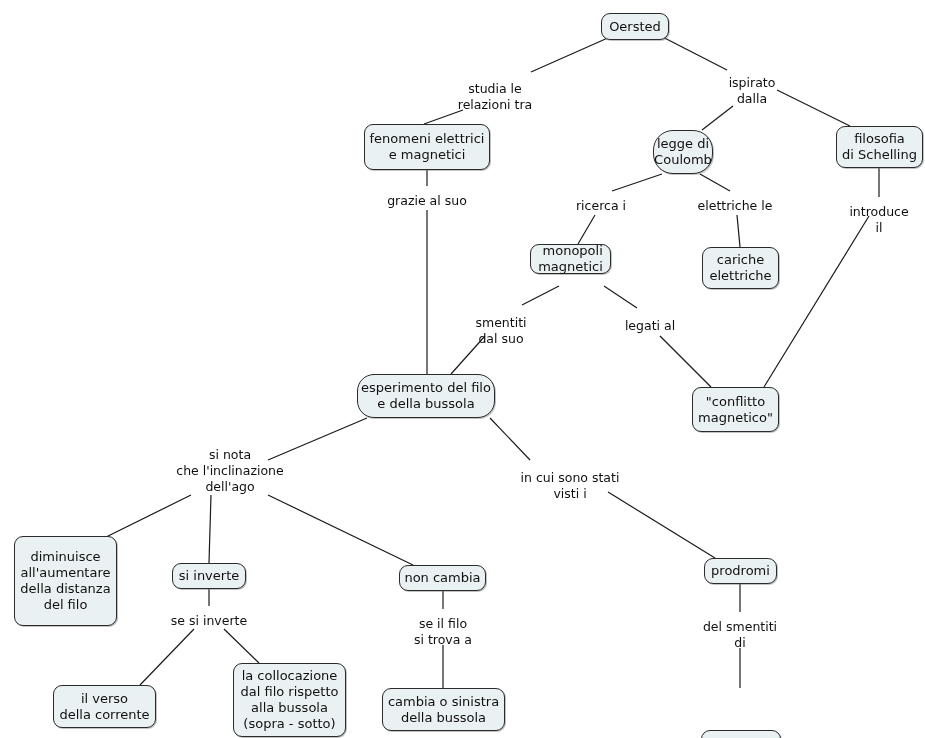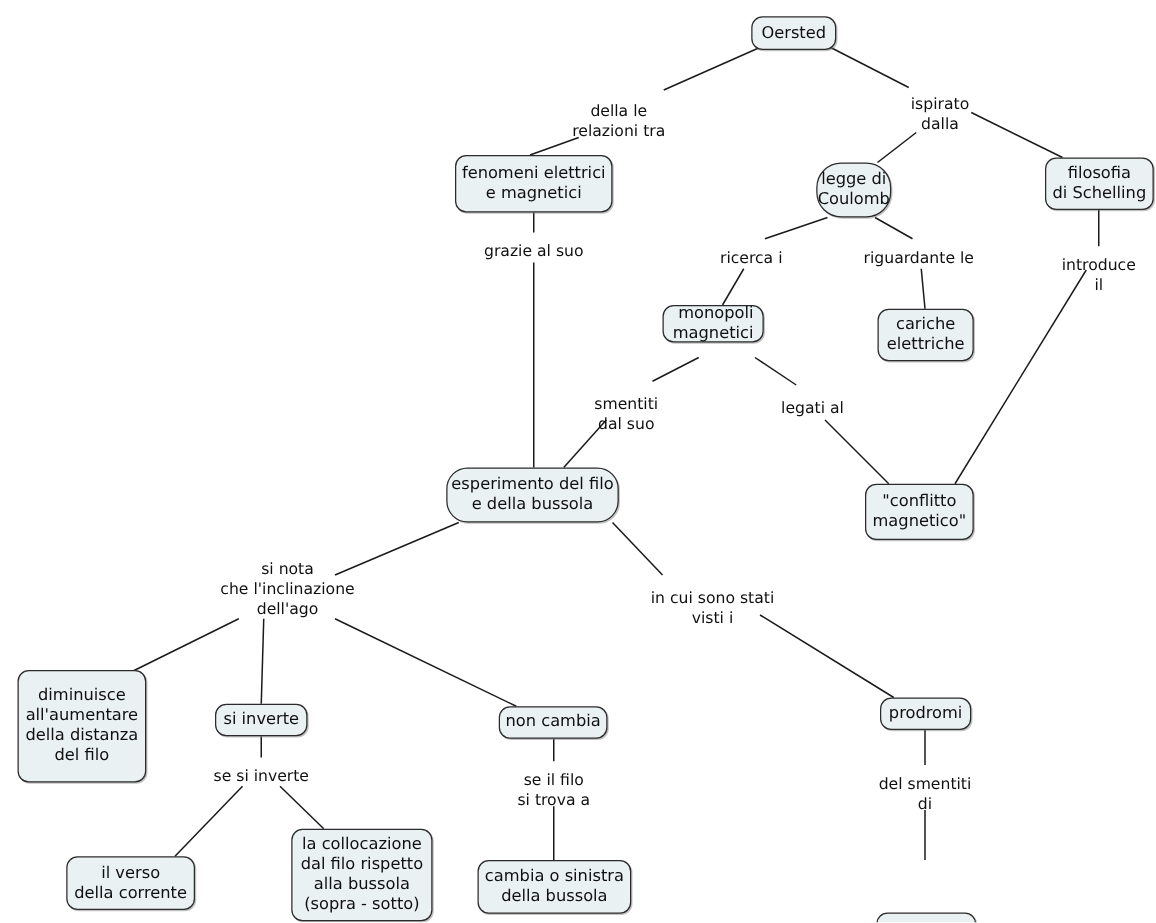--- a/index.html
+++ b/index.html
@@ -118,27 +118,27 @@
       <div class="node" style="left: 233px; top: 663px; width: 113px; height: 74px;">la collocazione
 dal filo rispetto
 alla bussola
 (sopra - sotto)</div>
       <div class="node" style="left: 382px; top: 688px; width: 123px; height: 43px;">cambia o sinistra
 della bussola</div>
       <div class="node" style="left: 701px; top: 688px; width: 80px; height: 43px; margin-top: 42px;">campo
 magnetico</div>
     </div>
   <div id="labels-layer">
-      <div class="link-label" style="left: 495px; top: 81px;">della le
+      <div class="link-label" style="left: 495px; top: 81px;">studia le
 relazioni tra</div>
       <div class="link-label" style="left: 752px; top: 75px;">ispirato
 dalla</div>
       <div class="link-label" style="left: 427px; top: 193px;">grazie al suo</div>
       <div class="link-label" style="left: 601px; top: 198px;">ricerca i</div>
-      <div class="link-label" style="left: 735px; top: 198px;">riguardante le</div>
+      <div class="link-label" style="left: 735px; top: 198px;">elettriche le</div>
       <div class="link-label" style="left: 879px; top: 204px;">introduce il</div>
       <div class="link-label" style="left: 501px; top: 315px;">smentiti
 dal suo</div>
       <div class="link-label" style="left: 650px; top: 318px;">legati al</div>
       <div class="link-label" style="left: 230px; top: 447px;">si nota
 che l'inclinazione
 dell'ago</div>
       <div class="link-label" style="left: 570px; top: 470px;">in cui sono stati
 visti i</div>
       <div class="link-label" style="left: 209px; top: 613px;">se si inverte</div>

